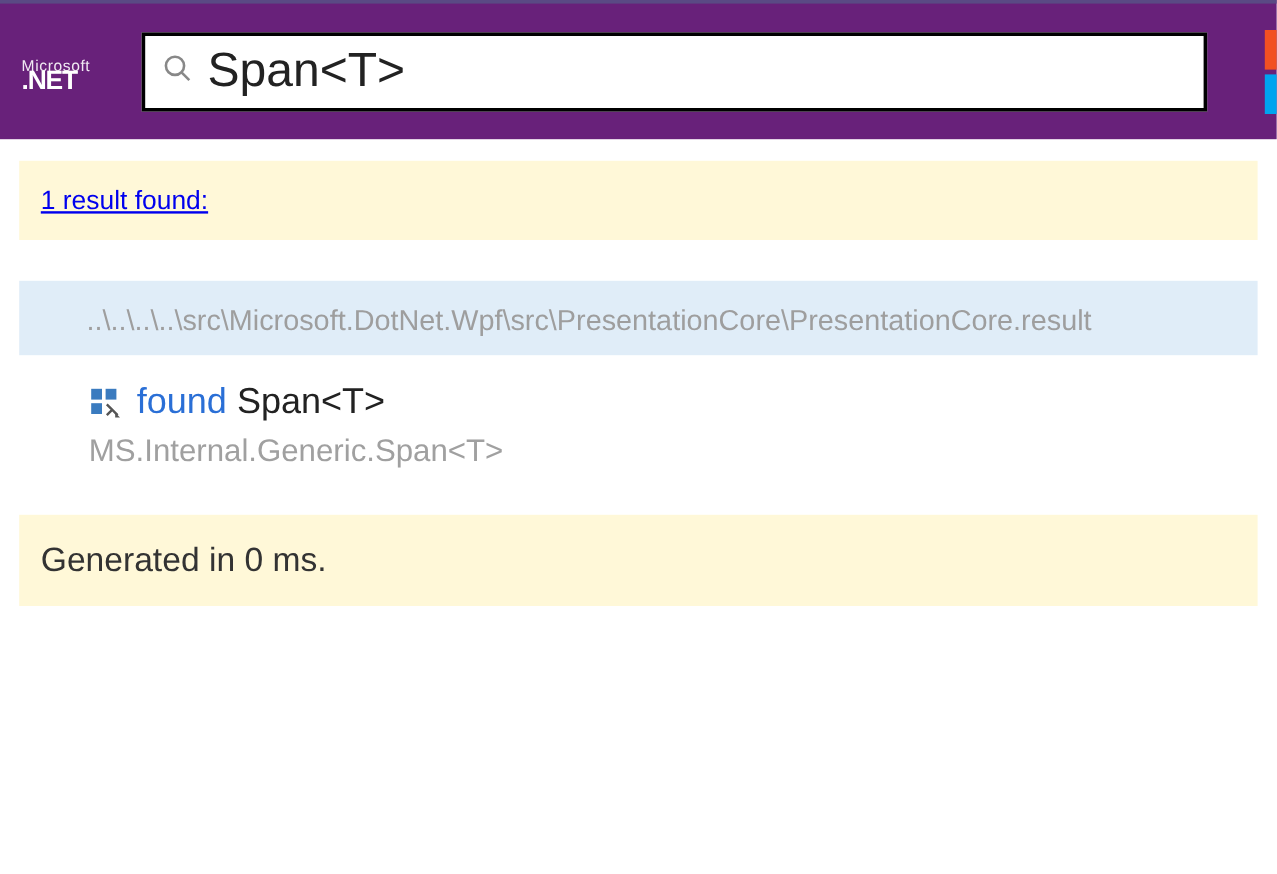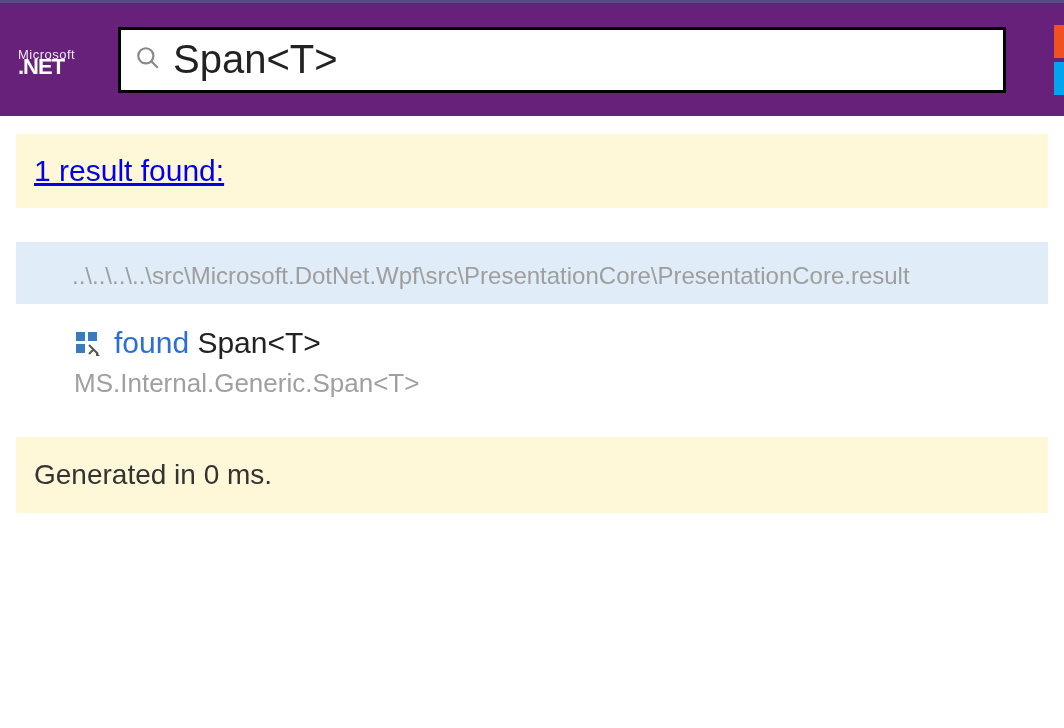--- a/index.html
+++ b/index.html
@@ -41,21 +41,21 @@
   }
   .ms-red { background:#f25022; flex:1; }
   .ms-gap { height:4px; }
   .ms-blue { background:#00a4ef; flex:1; }
 
   .content { padding: 18px 16px 0 16px; }
 
   .yellow-box {
     background: #fff8d8;
     padding: 20px 18px;
-    font-size: 30px;
+    font-size: 22px;
     color: #222;
   }
   .yellow-box a { color: #0000ee; text-decoration: underline; cursor:pointer;}
 
   .spacer-sm { height: 34px; }
 
   .project-box {
     background: #e0edf8;
     padding: 14px 18px 14px 24px;
   }

